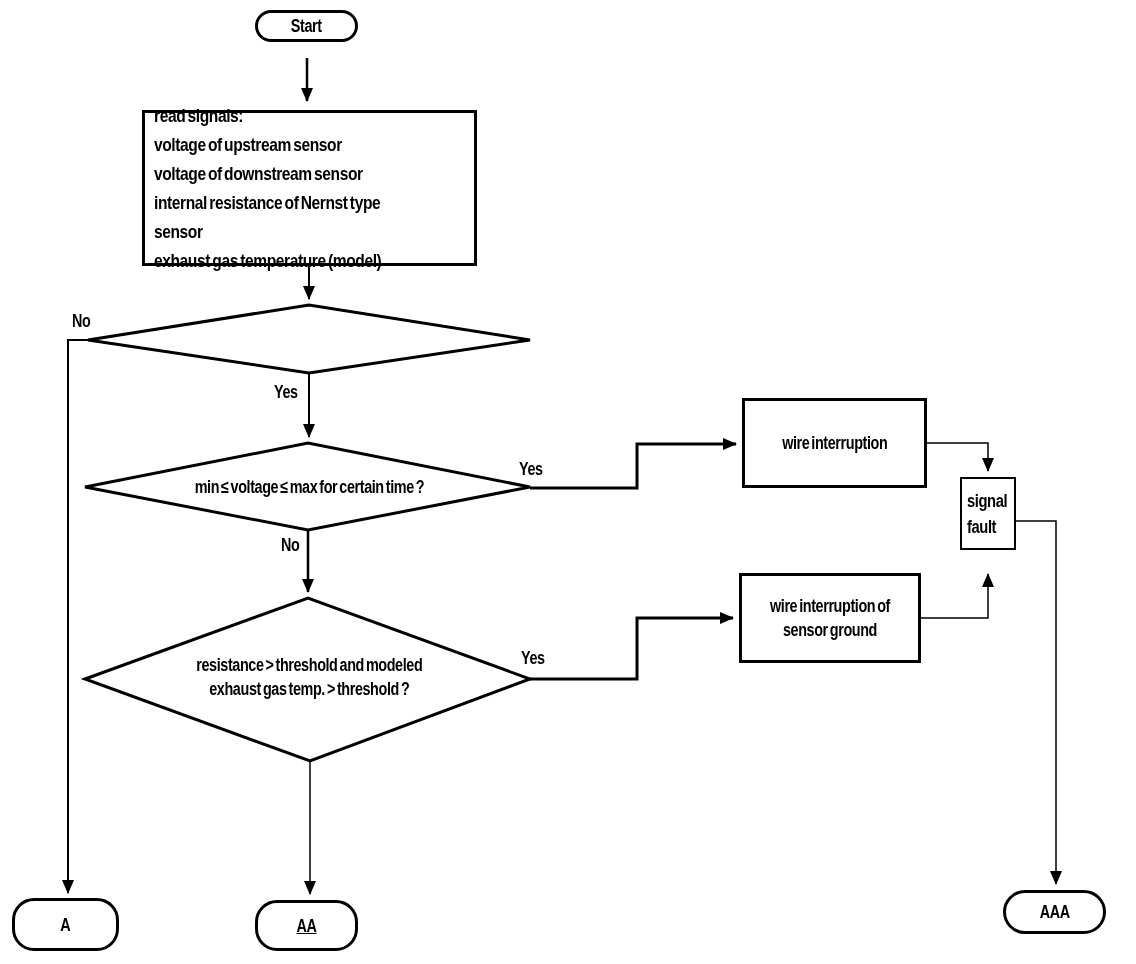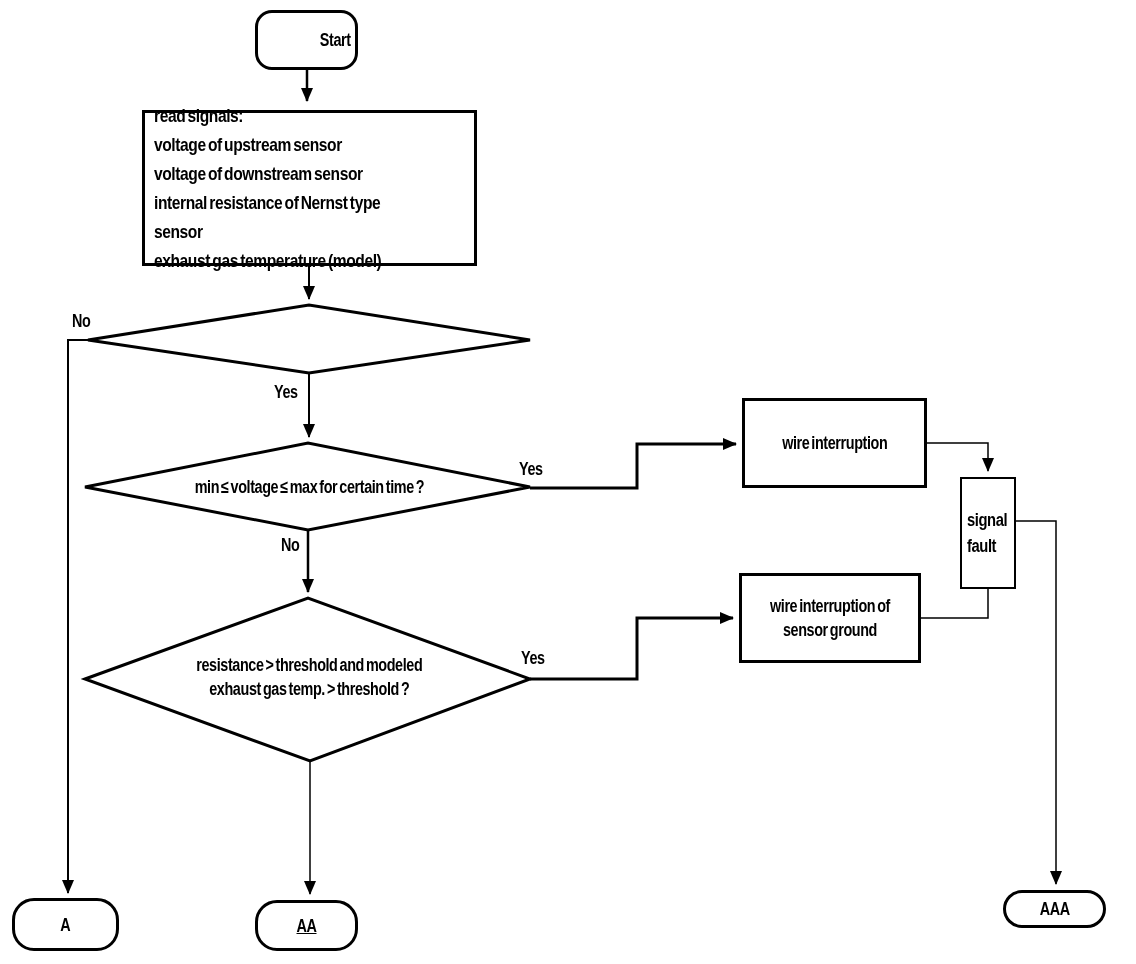--- a/index.html
+++ b/index.html
@@ -96,21 +96,21 @@
     <path d="M310,761 L310,894" stroke="#000" stroke-width="1.5" fill="none" marker-end="url(#ah)"></path>
     <path d="M927,443 L988,443 L988,471" stroke="#000" stroke-width="1.5" fill="none" marker-end="url(#ah)"></path>
     <path d="M921,618 L988,618 L988,574" stroke="#000" stroke-width="1.5" fill="none" marker-end="url(#ah)"></path>
     <path d="M1016,521 L1056,521 L1056,884" stroke="#000" stroke-width="1.5" fill="none" marker-end="url(#ah)"></path>
 
     <polygon points="88,340 309,305 530,340 309,373" fill="#ffffff" stroke="#000" stroke-width="3"></polygon>
     <polygon points="85,487 308,443 530,487 308,530" fill="#ffffff" stroke="#000" stroke-width="3"></polygon>
     <polygon points="85,679 308,598 530,679 310,761" fill="#ffffff" stroke="#000" stroke-width="3"></polygon>
   </svg>
 
-  <div class="node terminal" style="left:255px; top:10px; width:103px; height:60px; border-radius:17px;justify-content:flex-end;">
+  <div class="node terminal" style="left:255px; top:10px; width:103px; height:32px; border-radius:17px;">
     <span class="txt">Start</span>
   </div>
 
   <div class="node proc" style="left:142px; top:110px; width:335px; height:156px; justify-content:center; padding-left:9px;">
     <span class="txt-left">read signals:
 voltage of upstream sensor
 voltage of downstream sensor
 internal resistance of Nernst type sensor
 exhaust gas temperature (model)</span>
   </div>
@@ -125,32 +125,32 @@
 
   <div class="node proc" style="left:742px; top:398px; width:185px; height:90px;">
     <span class="txt">wire interruption</span>
   </div>
 
   <div class="node proc" style="left:739px; top:573px; width:182px; height:90px;">
     <span class="txt">wire interruption of
 sensor ground</span>
   </div>
 
-  <div class="node thinproc" style="left:960px; top:477px; width:56px; height:112px; justify-content:flex-start; padding-left:5px;">
+  <div class="node thinproc" style="left:960px; top:477px; width:56px; height:73px; justify-content:flex-start; padding-left:5px;">
     <span class="txt-left" style="line-height:26px; font-size:18px;">signal
 fault</span>
   </div>
 
   <div class="node terminal" style="left:12px; top:898px; width:107px; height:53px;">
     <span class="txt">A</span>
   </div>
   <div class="node terminal" style="left:255px; top:900px; width:103px; height:51px;text-decoration:underline;">
     <span class="txt">AA</span>
   </div>
-  <div class="node terminal" style="left:1003px; top:890px; width:103px; height:38px;">
+  <div class="node terminal" style="left:1003px; top:890px; width:103px; height:44px;">
     <span class="txt">AAA</span>
   </div>
 
   <span class="edge-label" style="left:72px; top:311px;">No</span>
   <span class="edge-label" style="left:274px; top:382px;">Yes</span>
   <span class="edge-label" style="left:519px; top:459px;">Yes</span>
   <span class="edge-label" style="left:281px; top:535px;">No</span>
   <span class="edge-label" style="left:521px; top:648px;">Yes</span>
 
 </div>

